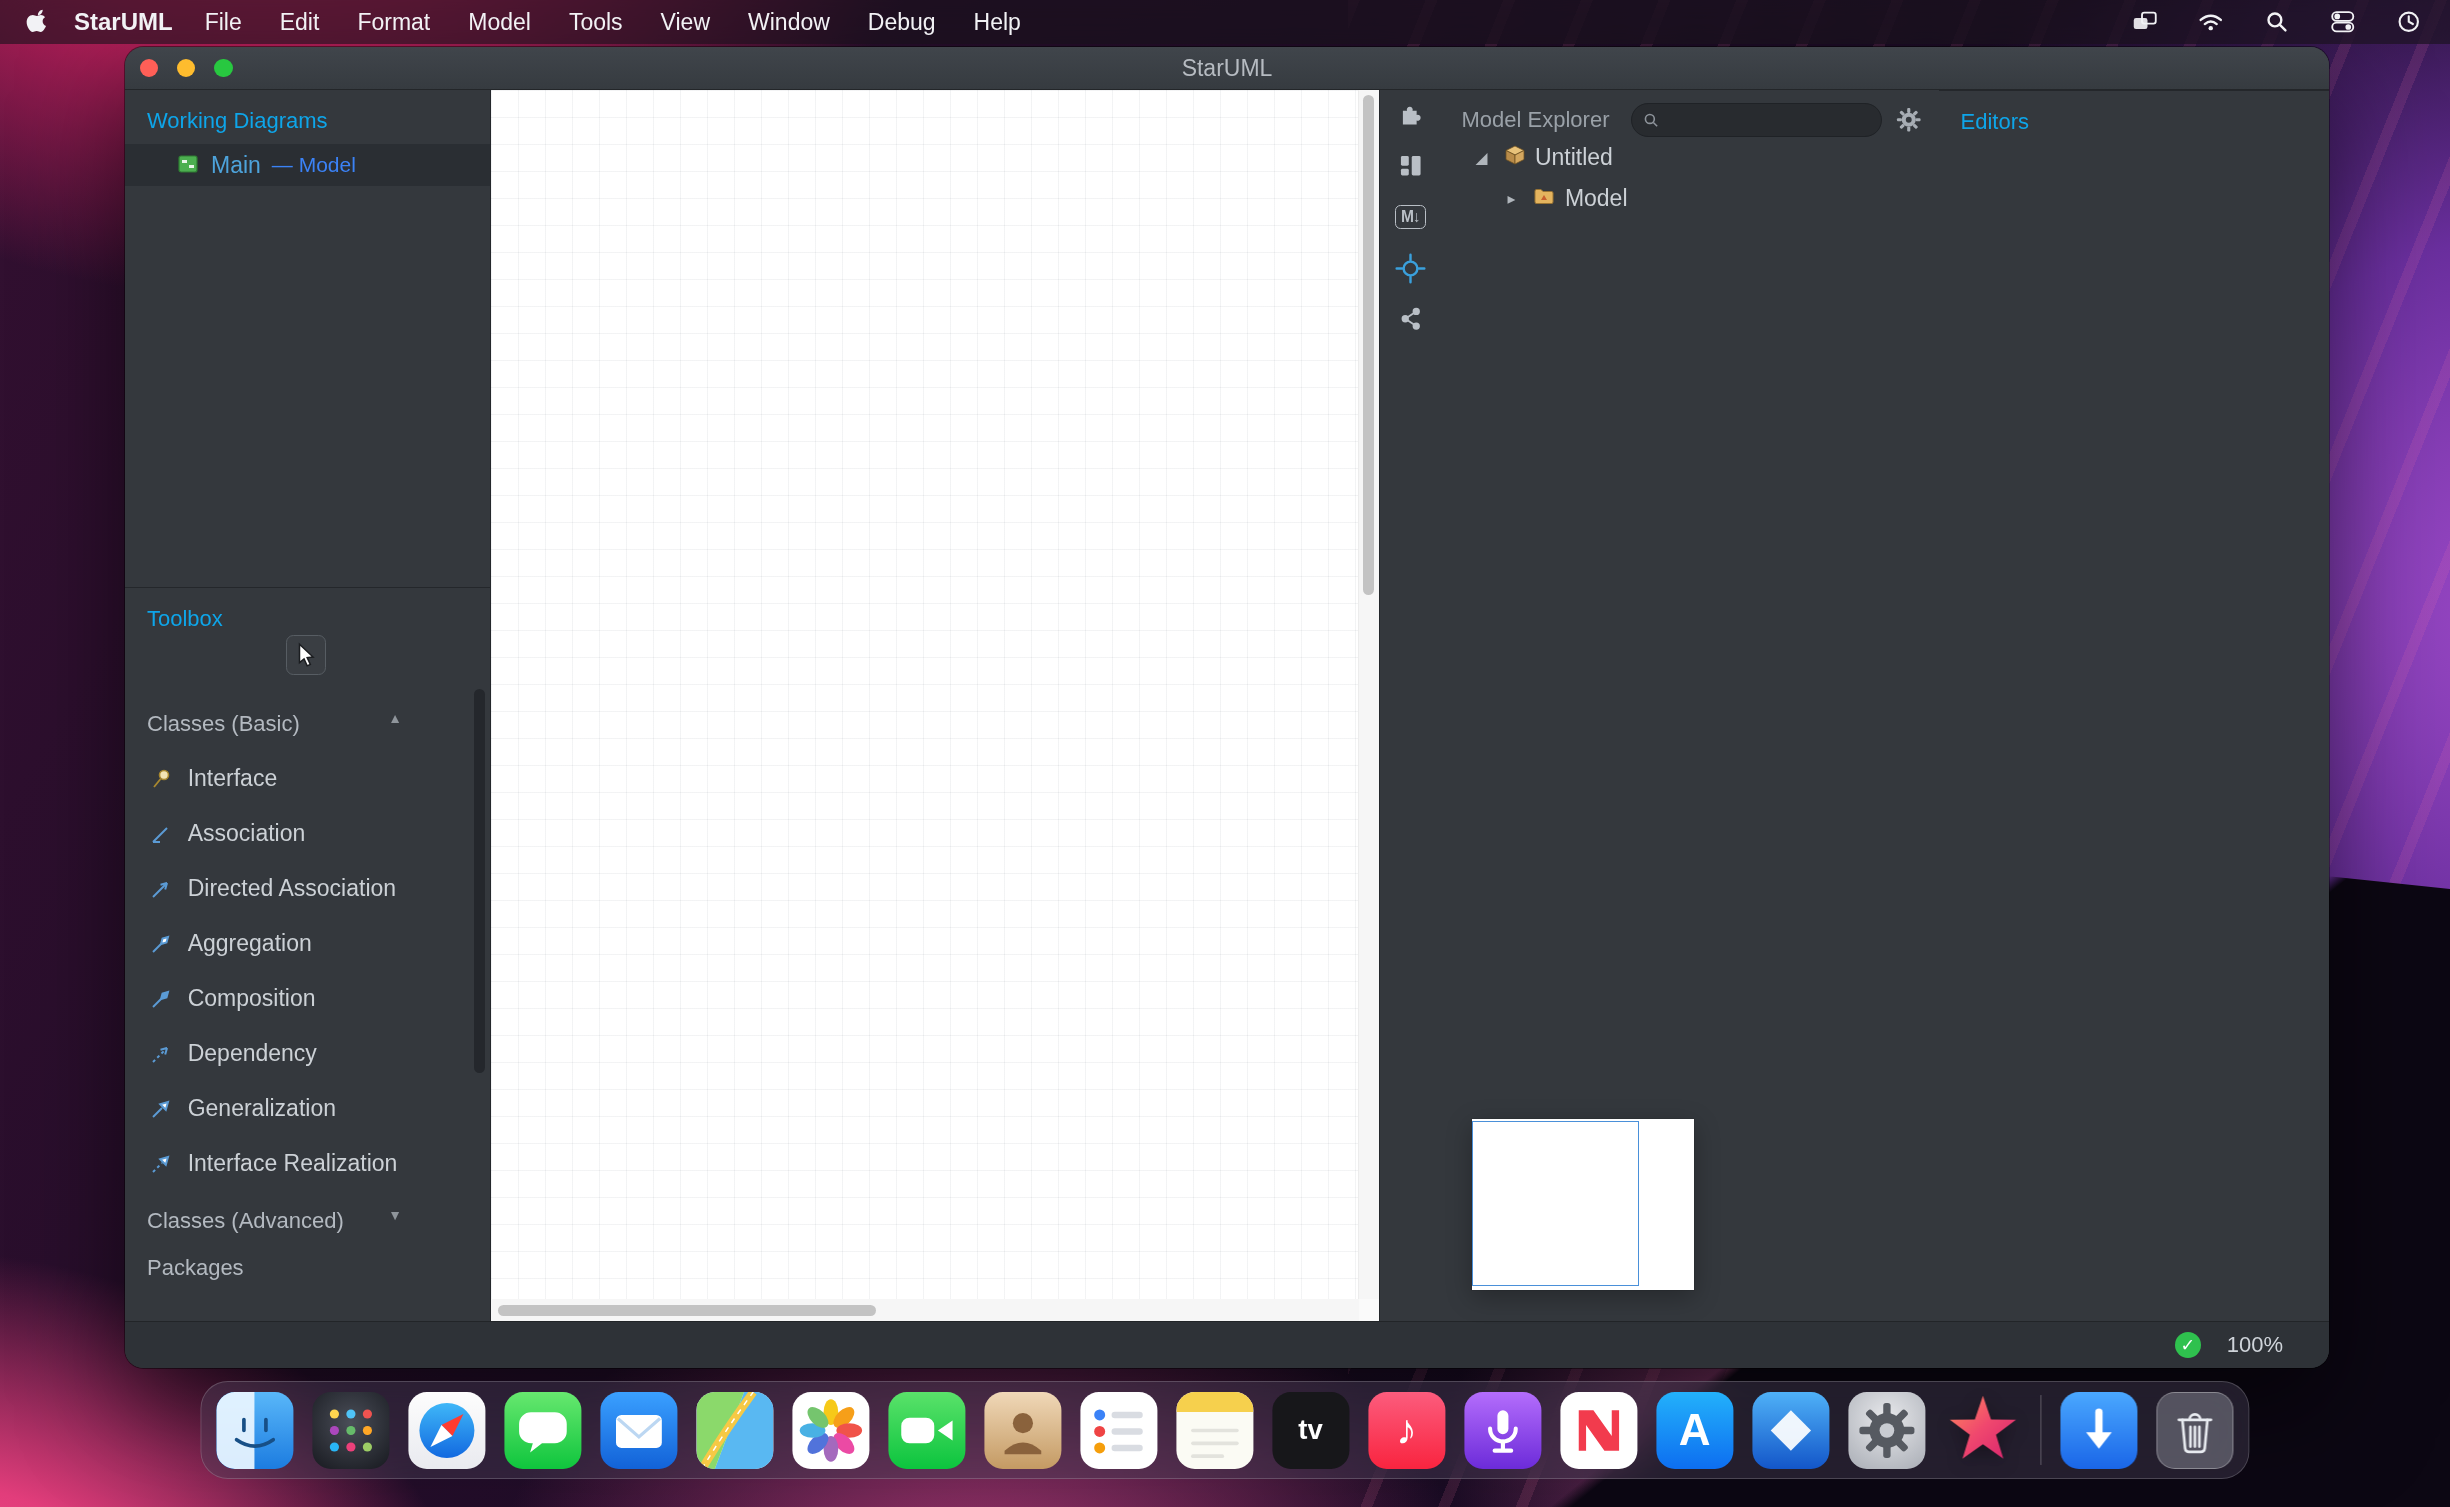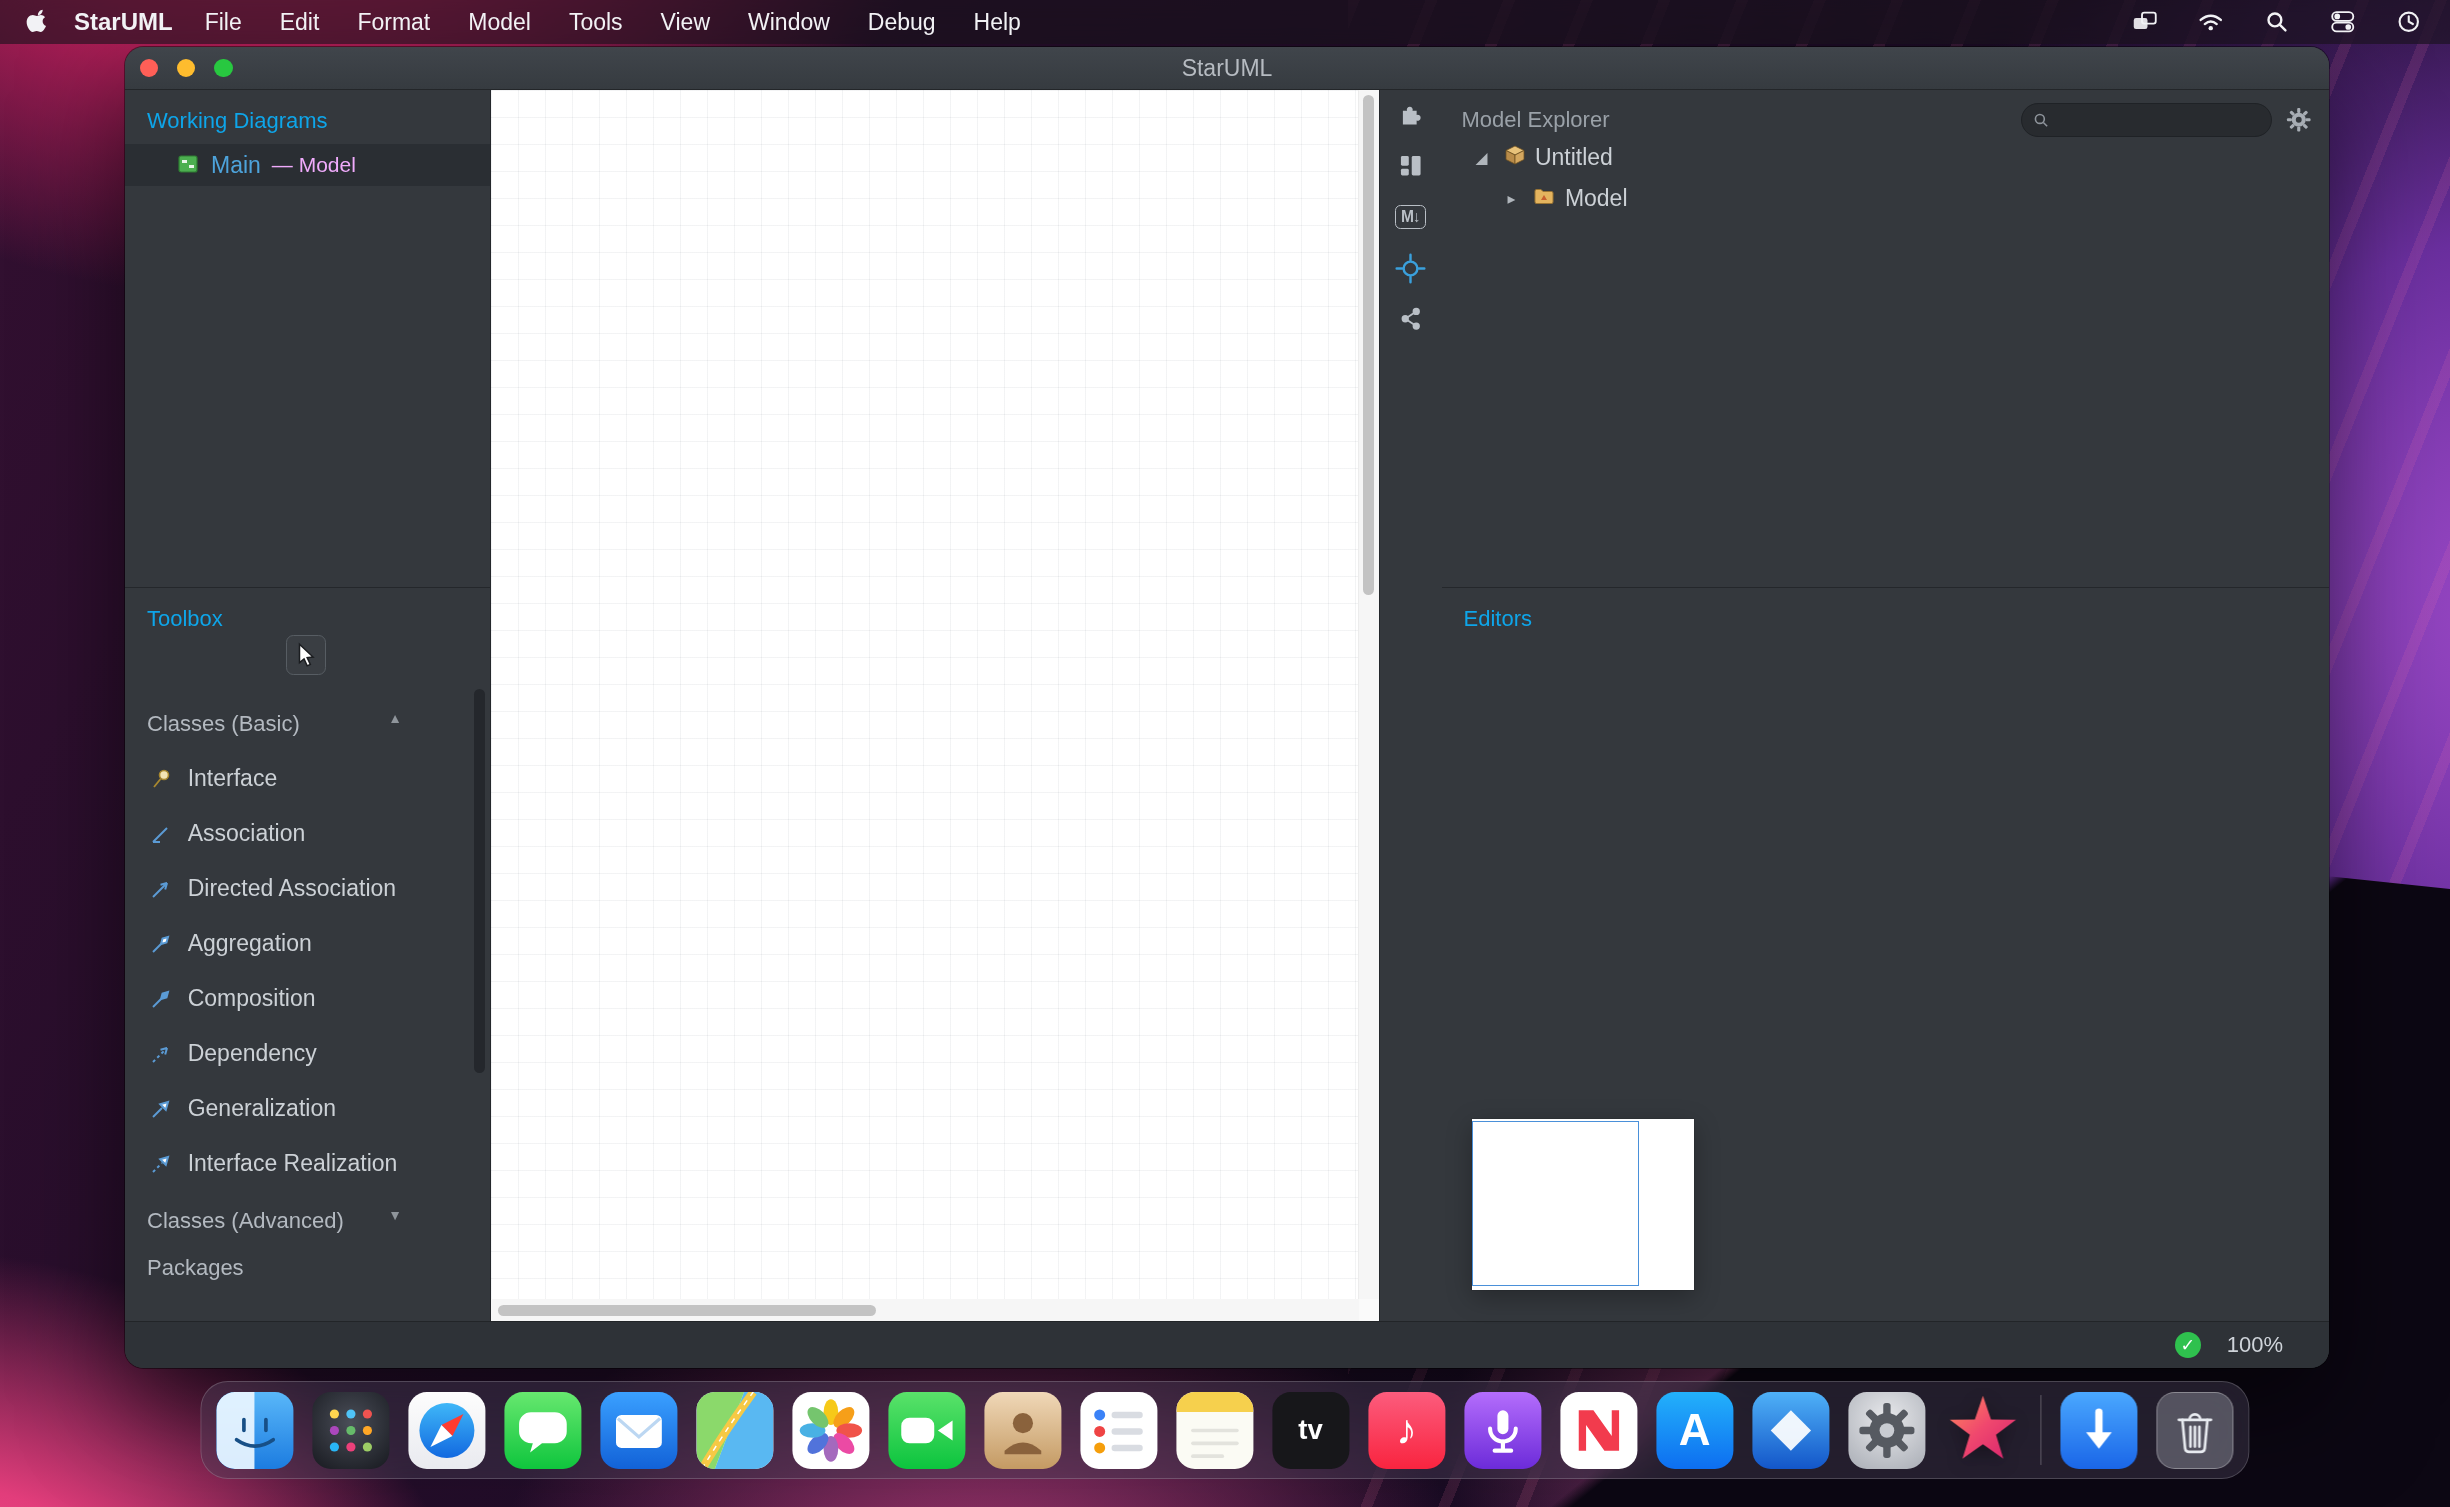--- a/index.html
+++ b/index.html
@@ -40,21 +40,21 @@
   .win-title{color:#b6bbc1;font-size:23px;}
   .win-body{flex:1;display:flex;min-height:0;}
   
   .left-sidebar{flex:0 0 365px;width:365px;background:#34383d;border-right:0.9px solid #24272b;
     display:flex;flex-direction:column;position:relative;}
   .panel-title{color:#0ea5e9;font-size:22px;padding:18.4px 0 0 22px;line-height:26px;}
   .panel-top{flex:0 0 497px;height:497px;position:relative;}
   .wd-row{margin-top:10px;height:42px;background:#2a2e33;display:flex;align-items:center;
     padding-left:51px;gap:11px;}
   .wd-row .name{color:#4da3db;font-size:23px;}
-  .wd-row .suffix{color:#f0abfc;font-size:21px;}
+  .wd-row .suffix{color:#3b82f6;font-size:21px;}
   .toolbox-panel{flex:1;border-top:0.9px solid #24272b;position:relative;overflow:hidden;background:#34383d;}
   .tb-section{display:flex;align-items:flex-start;justify-content:space-between;height:40px;
     padding:0 88px 0 22px;color:#b3b9c0;font-size:22px;}
   .tb-section .tgl{font-size:13.8px;color:#8f959b;}
   .tb-section.first{margin-top:79px;}
   .tb-section.adv{margin-top:16.5px;}
   .tb-section.pkg{margin-top:7.3px;}
   .tool-row{display:flex;align-items:center;gap:14.7px;height:55px;padding-left:24px;
     color:#ccd1d6;font-size:23px;cursor:default;}
   .ti{width:24px;height:24px;flex:0 0 24px;}
@@ -74,21 +74,21 @@
   .minimap{position:absolute;left:981px;top:1029px;width:222px;height:171px;background:#fff;
     box-shadow:0 7.3px 24px rgba(0,0,0,.28),0 0 0 0.9px rgba(0,0,0,.07);}
   .minimap .viewport{position:absolute;left:0;top:1.8px;width:165px;height:163px;border:1.8px solid #4a90d9;background:#fff;}
   
   .side-strip{flex:0 0 62px;width:62px;background:#34383d;border-left:0.9px solid #24272b;
     display:flex;flex-direction:column;align-items:center;padding-top:5.5px;gap:12px;}
   .strip-icon{width:39px;height:39px;display:flex;align-items:center;justify-content:center;}
   .md-badge{border:1.8px solid #b9bfc6;color:#b9bfc6;border-radius:5.5px;font-size:15.6px;font-weight:bold;
     padding:2.8px 4.6px;line-height:1;letter-spacing:-0.9px;}
   
-  .right-sidebar{flex:1;background:#34383d;display:flex;flex-direction:column;min-width:0;}
+  .right-sidebar{flex:1;background:#34383d;display:flex;flex-direction:row;min-width:0;}
   .me-panel{flex:0 0 497px;height:497px;position:relative;}
   .me-header{display:flex;align-items:center;padding:13px 16.5px 0 20px;}
   .me-title{color:#9aa1a8;font-size:22px;white-space:nowrap;margin-right:auto;}
   .search-box{width:251px;height:34px;background:#282b2f;border:0.9px solid #1f2226;border-radius:17.4px;
     display:flex;align-items:center;padding:0 11px;gap:7.3px;box-sizing:border-box;flex:0 0 251px;}
   .search-box input{background:transparent;border:none;outline:none;color:#d6dade;font-size:20px;width:100%;}
   .gear-btn{margin-left:13px;display:flex;align-items:center;}
   .tree-row{display:flex;align-items:center;height:41px;gap:9.2px;font-size:23px;color:#ccd1d6;padding-left:29px;cursor:default;}
   .tree-row.l1{padding-left:59px;}
   .tree-row:first-of-type{margin-top:14.7px;}

